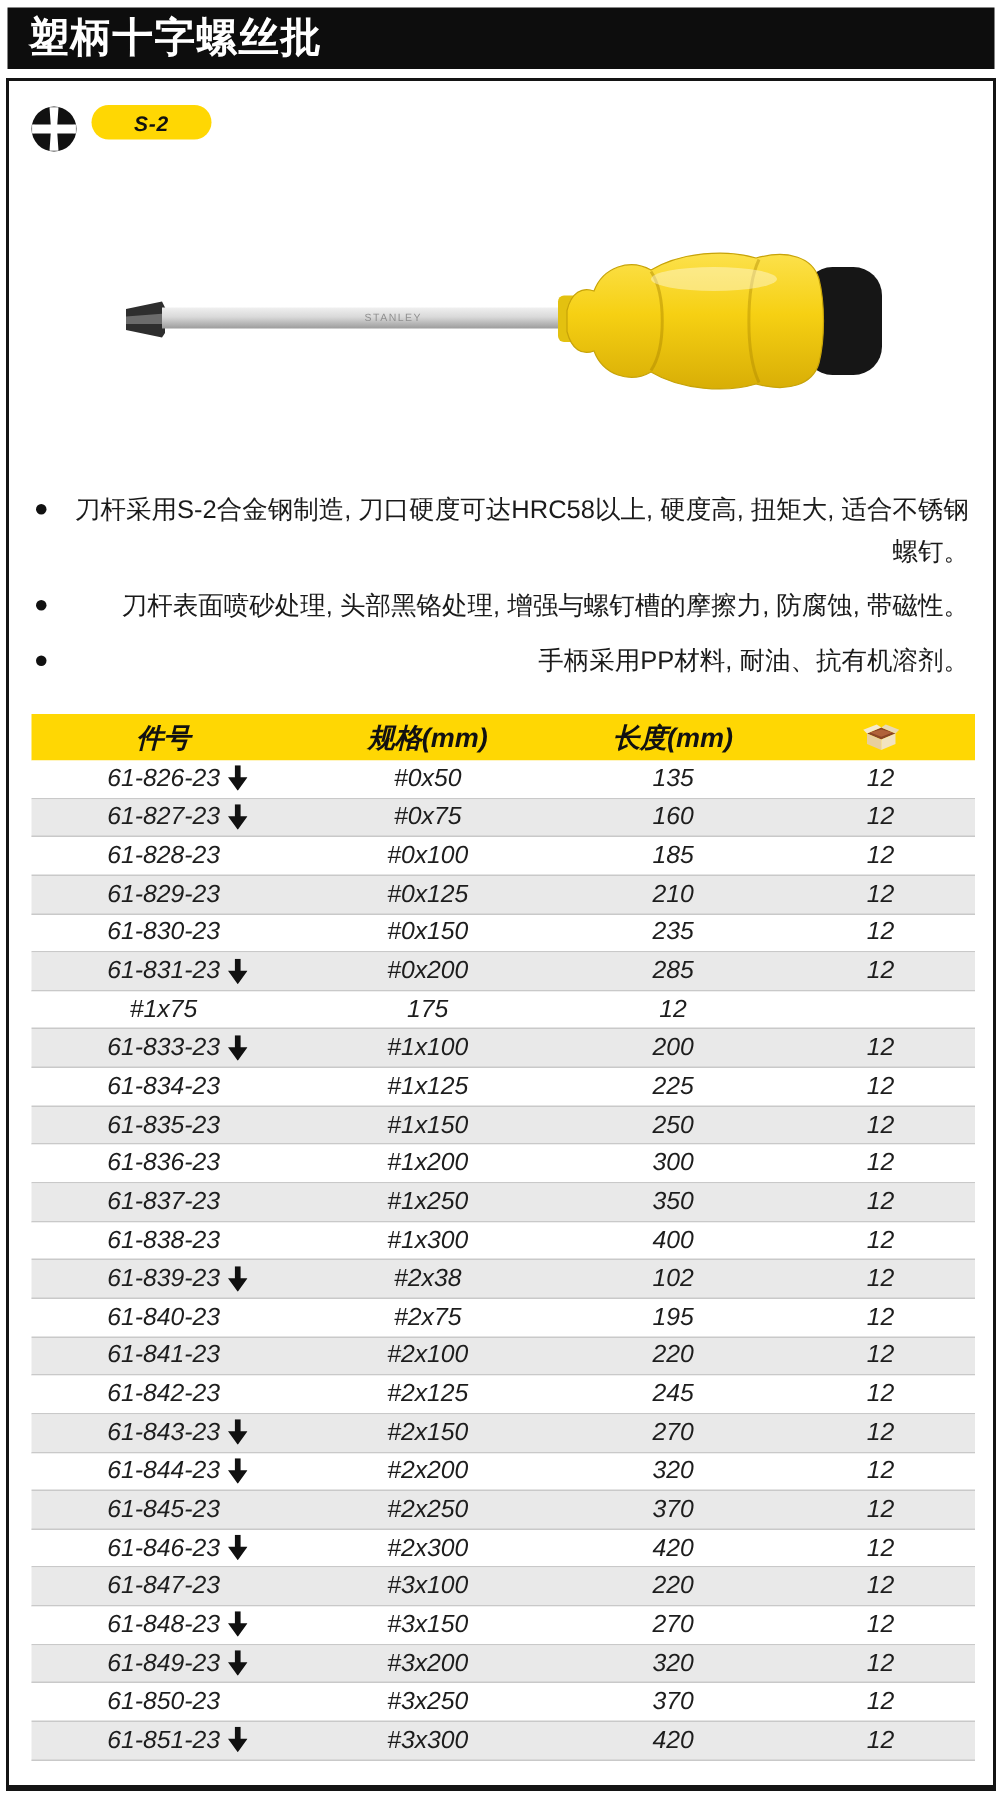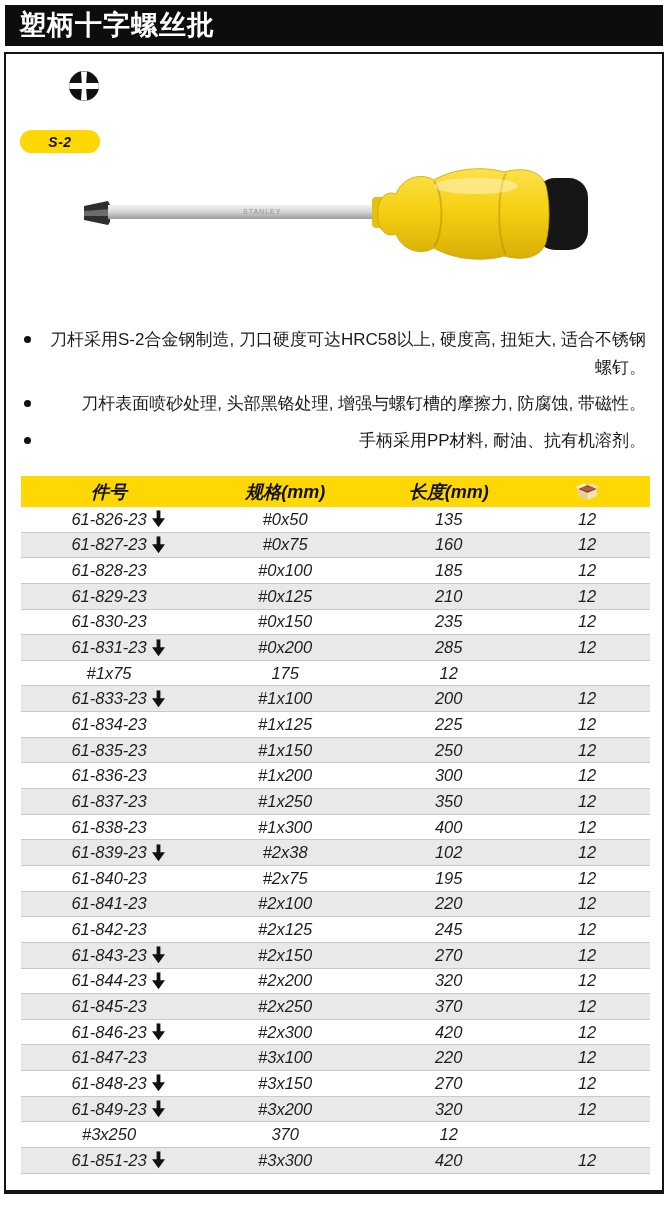--- a/index.html
+++ b/index.html
@@ -17,21 +17,21 @@
   .title-bar h1{
     margin:0;font-size:27px;font-weight:bold;letter-spacing:1px;line-height:1;
   }
   
   .content-box{
     position:absolute;left:4px;right:4px;top:52px;bottom:11px;
     border:2px solid #141414;border-bottom-width:4px;background:#fff;
     box-sizing:border-box;
   }
   
-  .bit-row{position:absolute;left:14px;top:16px;display:flex;align-items:flex-end;gap:28px;flex-direction:column;}
+  .bit-row{position:absolute;left:14px;top:16px;display:flex;align-items:flex-start;gap:9px;}
   .phillips-icon{width:32px;height:32px;display:block;}
   .grade-badge{
     width:80px;height:23px;border-radius:12px;background:var(--accent,#ffd703);
     display:flex;align-items:center;justify-content:center;
     font-style:italic;font-weight:bold;font-size:14px;color:#111;
     letter-spacing:.5px;
   }
   
   .product-wrap{position:absolute;left:72px;top:96px;width:520px;height:140px;}
   
@@ -462,20 +462,26 @@
             <polygon points="4.6,0 8.4,0 8.4,8 13,8 6.5,17 0,8 4.6,8" fill="#111"></polygon>
           </svg>
         </span>
       </div>
       <div class="cell c-spec">#3x200</div>
       <div class="cell c-len">320</div>
       <div class="cell c-qty">12</div>
     </div>
 
     <div class="t-row">
+      <div class="cell">
+        <span class="part-wrap">
+          <span class="part-text">61-850-23</span>
+          
+        </span>
+      </div>
       <div class="cell c-spec">#3x250</div>
       <div class="cell c-len">370</div>
       <div class="cell c-qty">12</div>
     </div>
 
     <div class="t-row alt has-arrow">
       <div class="cell">
         <span class="part-wrap">
           <span class="part-text">61-851-23</span>
           <svg class="dn-arrow" viewBox="0 0 13 17">

